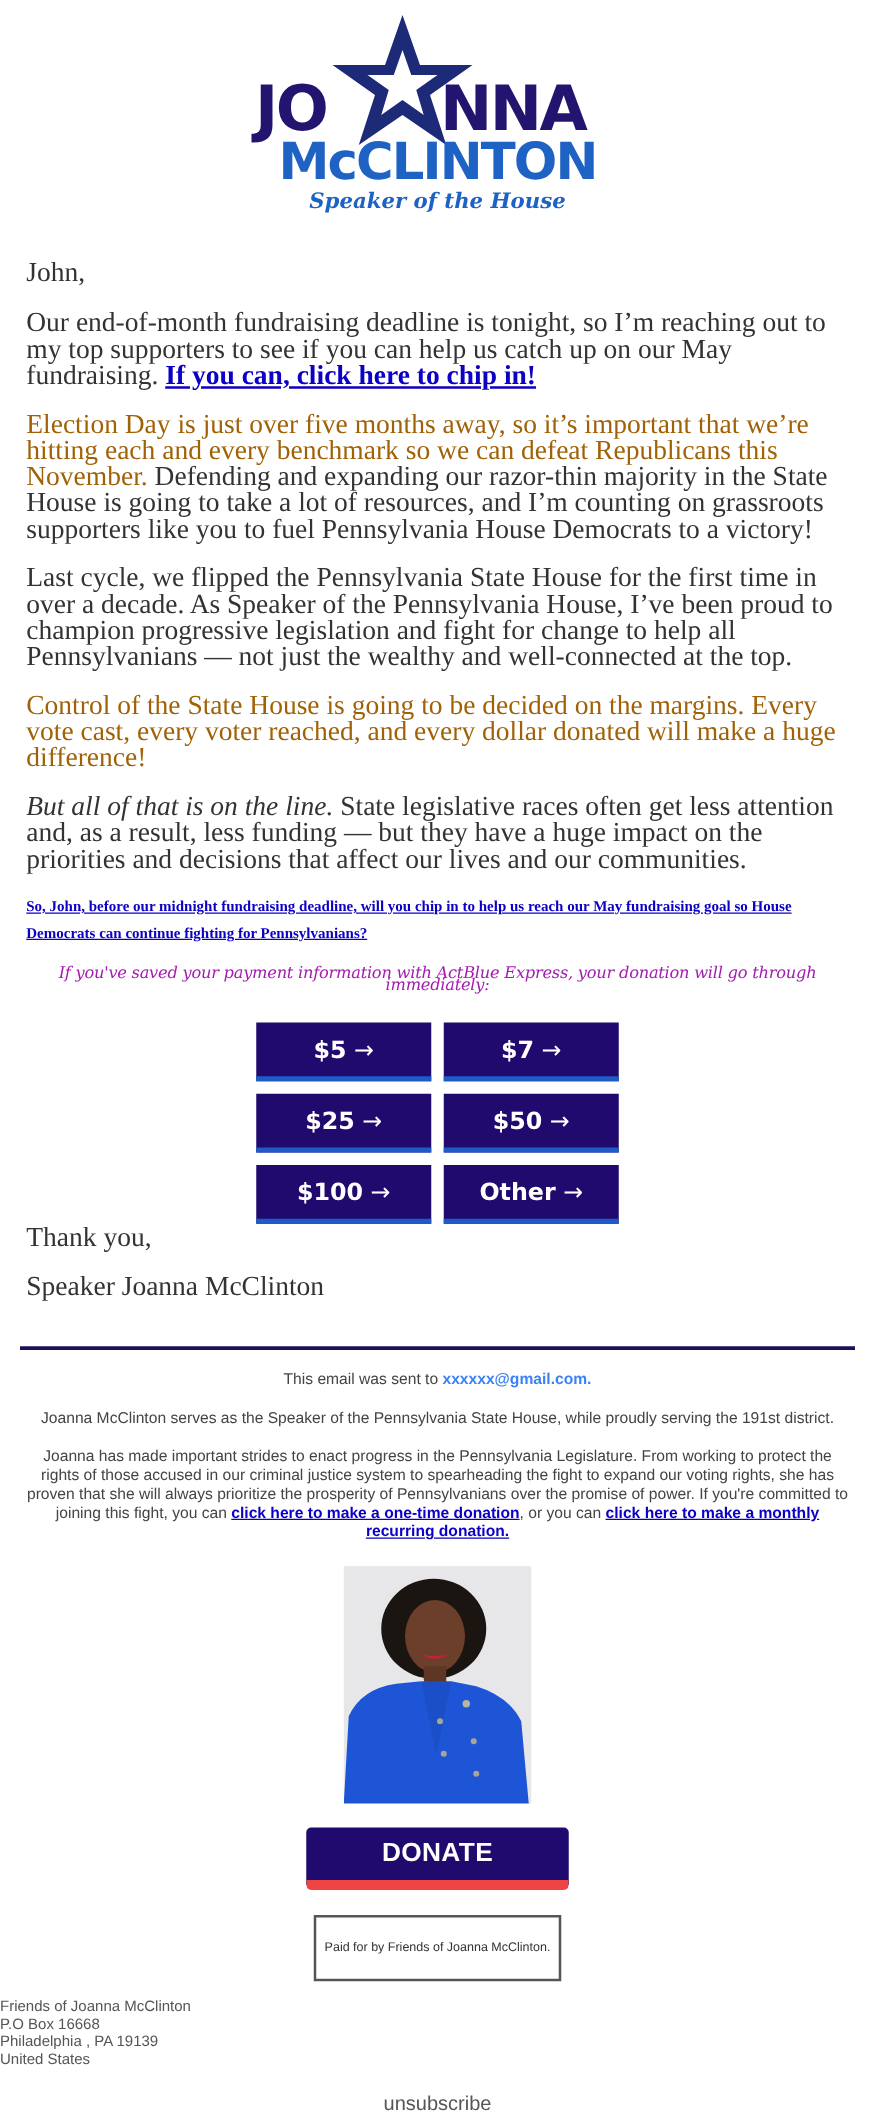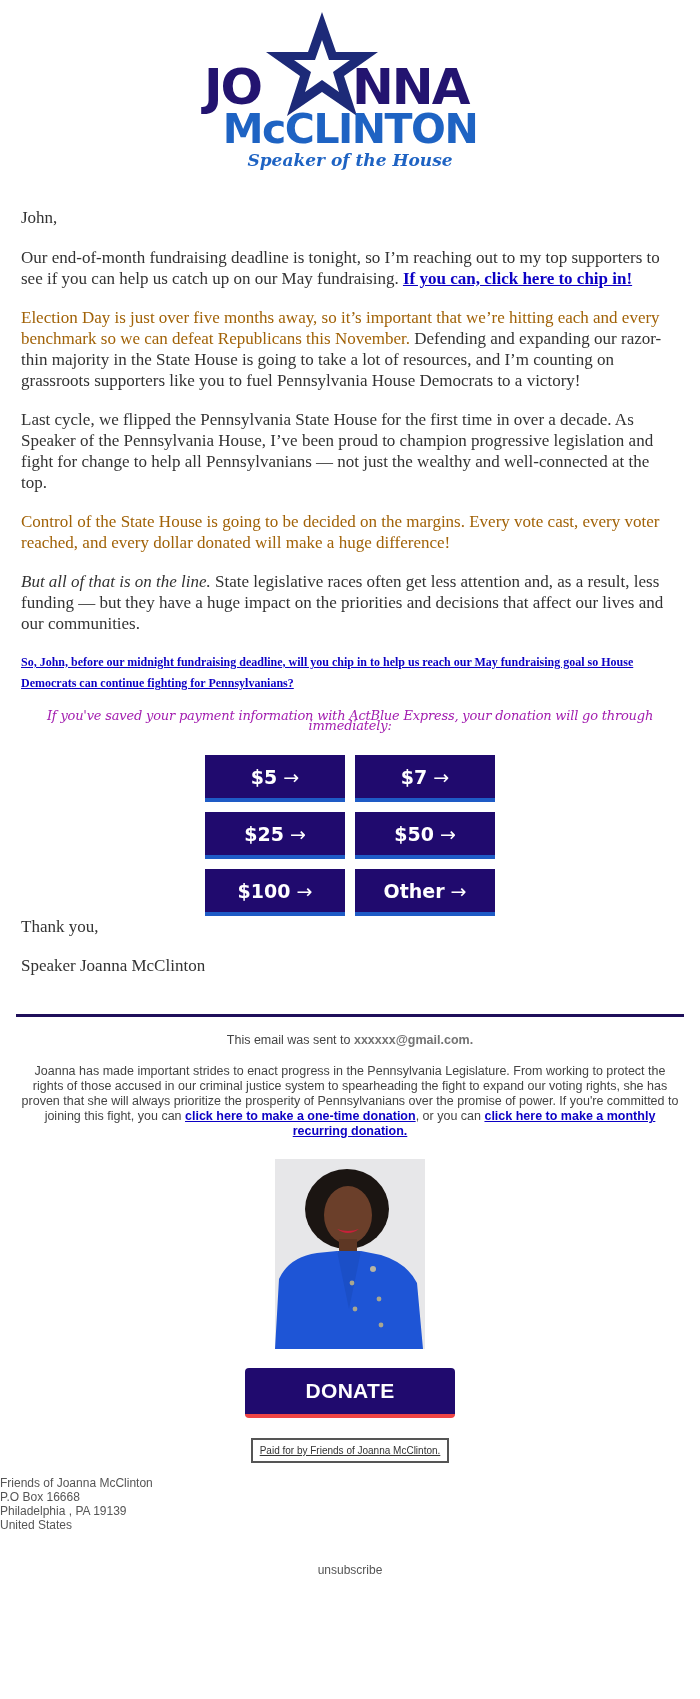--- a/index.html
+++ b/index.html
@@ -6,21 +6,21 @@
     html, body { background: #ffffff; }
     body { width: 700px; min-height: 1699px; position: relative; font-family: "Liberation Serif", serif; color: #333333; }
     .page { width: 700px; position: relative; }
 
     
     .logo { position: relative; height: 178px; width: 700px; }
     .logo svg { position: absolute; left: 0; top: 0; }
 
     
     .content { padding: 0 21px; }
-    .p { font-size: 17px; line-height: 21px; color: #333333; margin-bottom: 18px; }
+    .p { font-size: 22px; line-height: 21px; color: #333333; margin-bottom: 18px; }
     .p b, .p strong { font-weight: 400; color: #a16207; }
     .p i { font-style: italic; }
     a.link { color: #0c00c4; text-decoration: underline; font-weight: 700; }
     .greeting { margin-top: 29px; margin-bottom: 19px; }
     .cta-para { font-size: 12px; line-height: 21px; margin-bottom: 17px; }
     .cta-para a { color: #0c00c4; font-weight: 700; text-decoration: underline; }
 
     .express-note { text-align: center; font-style: italic; color: #a21caf; font-family: "DejaVu Serif", serif; font-size: 13px; line-height: 10px; margin-top: 2px; margin-bottom: 24px; padding: 0 20px; letter-spacing: -0.2px; }
 
     
@@ -29,34 +29,34 @@
     .amt-btn .arrow { font-weight: 400; margin-left: 6px; }
 
     .sign { }
     .sign .p { margin-bottom: 18px; }
 
     .rule { height: 3px; background: #1f0f5a; margin: 38px 16px 0 16px; }
 
     
     .footer { text-align: center; font-family: "Liberation Sans", sans-serif; color: #444444; font-size: 12.5px; line-height: 15px; padding: 0 20px; }
     .footer .sent { margin-top: 16px; margin-bottom: 16px; }
-    .footer .sent b { color: #737373; }
+    .footer .sent b { color: #3b82f6; }
     .footer .bio { margin-bottom: 16px; }
     .footer a { color: #0c00c4; font-weight: 700; }
 
     .photo-wrap { width: 150px; height: 190px; margin: 20px auto 0 auto; background: #e9e9ea; position: relative; overflow: hidden; }
     .photo-wrap svg { position: absolute; left: 0; top: 0; }
 
-    .donate-btn { display: flex; align-items: center; justify-content: center; width: 210px; height: 50px; margin: 19px auto 0 auto; background: #200a6e; border-radius: 4px; border-bottom: 4px solid #ef4444; color: #ffffff; font-family: "Liberation Sans", sans-serif; font-weight: 700; font-size: 21px; letter-spacing: 0.3px; cursor: pointer; text-decoration: none; }
+    .donate-btn { display: flex; align-items: center; justify-content: center; width: 210px; height: 50px; margin: 19px auto 0 auto; background: #200a6e; border-radius: 4px; border-bottom: 8px solid #ef4444; color: #ffffff; font-family: "Liberation Sans", sans-serif; font-weight: 700; font-size: 21px; letter-spacing: 0.3px; cursor: pointer; text-decoration: none; }
 
-    .paid-box { display: inline-block; border: 2px solid #555; padding: 5px 7px; font-family: "Liberation Sans", sans-serif; font-size: 10px; color: #333; margin-top: 20px; text-decoration: underline; }
+    .paid-box { display: inline-block; border: 2px solid #555; padding: 19px 7px; font-family: "Liberation Sans", sans-serif; font-size: 10px; color: #333; margin-top: 20px; }
     .paid-wrap { text-align: center; }
 
     .address { text-align: left; font-family: "Liberation Sans", sans-serif; font-size: 12px; line-height: 14px; color: #555; margin-top: 13px; }
-    .unsub { text-align: center; font-family: "Liberation Sans", sans-serif; font-size: 12px; color: #555; margin-top: 31px; display: block; text-decoration: none; cursor: pointer; }
+    .unsub { text-align: center; font-family: "Liberation Sans", sans-serif; font-size: 16px; color: #555; margin-top: 21px; display: block; text-decoration: none; cursor: pointer; }
   </style>
 </head>
 <body>
 
 <div class="page">
 
   <div class="logo">
     <svg width="700" height="178" viewBox="0 0 700 178">
 
       <g>
@@ -129,20 +129,21 @@
     <p class="p">Thank you,</p>
     <p class="p">Speaker Joanna McClinton</p>
   </div>
 
   <div class="rule"></div>
 
   <div class="footer">
     <p class="sent">
       <span>This email was sent to </span><b>xxxxxx@gmail.com.</b>
     </p>
+    <p class="bio">Joanna McClinton serves as the Speaker of the Pennsylvania State House, while proudly serving the 191st district.</p>
     <p>
       <span>Joanna has made important strides to enact progress in the Pennsylvania Legislature. From working to protect the rights of those accused in our criminal justice system to spearheading the fight to expand our voting rights, she has proven that she will always prioritize the prosperity of Pennsylvanians over the promise of power. If you're committed to joining this fight, you can </span><a href="#">click here to make a one-time donation</a><span>, or you can </span><a href="#">click here to make a monthly recurring donation.</a>
     </p>
   </div>
 
   <div class="photo-wrap">
     <svg width="150" height="190" viewBox="0 0 150 190">
       <rect width="150" height="190" fill="#e7e7e9"></rect>
 
       <ellipse cx="72" cy="50" rx="42" ry="40" fill="#1b1512"></ellipse>

